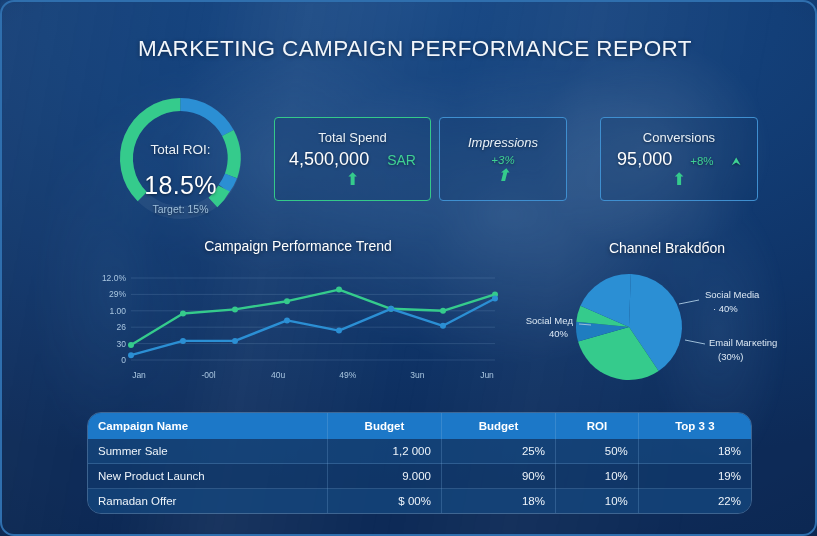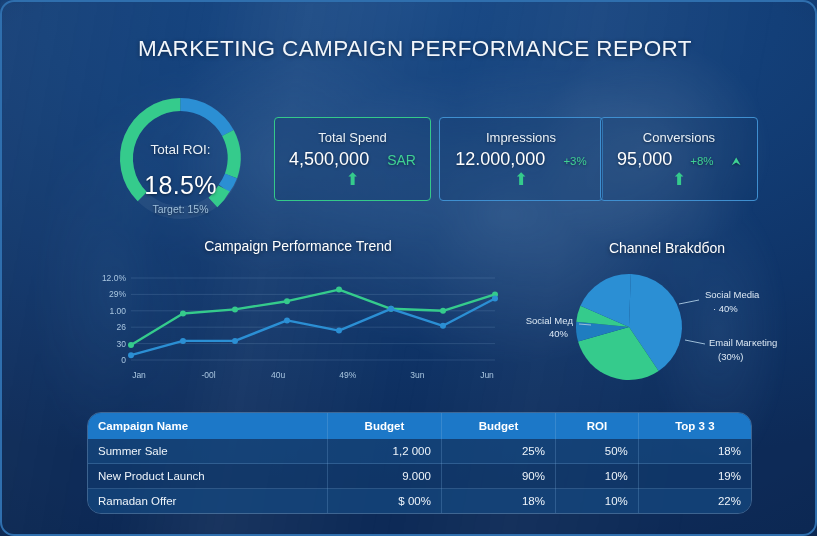--- a/index.html
+++ b/index.html
@@ -75,21 +75,21 @@
   #gauge-target { font-size:10.5px; color:#9fc0dd; display:block; margin-top:3px; }
 
   
   .kpi {
     position:absolute; top:117px; height:84px;
     border-radius:4px;
     display:flex; flex-direction:column; align-items:center; justify-content:center;
     background:rgba(16,55,104,.28);
   }
   #kpi-spend       { left:261px; width:157px; border:1.6px solid #34c98a; }
-  #kpi-impressions { left:426px; width:164px; border:1.4px solid #3f8fd0; }
+  #kpi-impressions { left:426px; width:128px; border:1.4px solid #3f8fd0;font-style:italic; }
   #kpi-conversions { left:587px; width:158px; border:1.4px solid #3f8fd0; }
 
   .kpi-title { font-size:13px; color:#e9f1f8; text-shadow:0 1px 3px rgba(0,0,0,.45); }
   .kpi-value-row {
     margin-top:4px; display:flex; align-items:baseline; gap:18px;
     text-shadow:0 1px 3px rgba(0,0,0,.45);
   }
   .kpi-value { font-size:18px; color:#ffffff; }
   .kpi-unit  { font-size:14px; color:#3fd193; }
   .kpi-delta { font-size:11.5px; color:#3fd193; }
@@ -176,21 +176,20 @@
       <div class="kpi-value-row">
         <span class="kpi-value">4,500,000</span>
         <span class="kpi-unit">SAR</span>
       </div>
       <div class="kpi-arrow">⬆</div>
     </div>
 
     <div class="kpi" id="kpi-impressions">
       <div class="kpi-title">Impressions</div>
       <div class="kpi-value-row">
-        <span class="kpi-value">12.000,000</span>
         <span class="kpi-delta">+3%</span>
       </div>
       <div class="kpi-arrow">⬆</div>
     </div>
 
     <div class="kpi" id="kpi-conversions">
       <div class="kpi-title">Conversions</div>
       <div class="kpi-value-row">
         <span class="kpi-value">95,000</span>
         <span class="kpi-delta">+8%</span>

